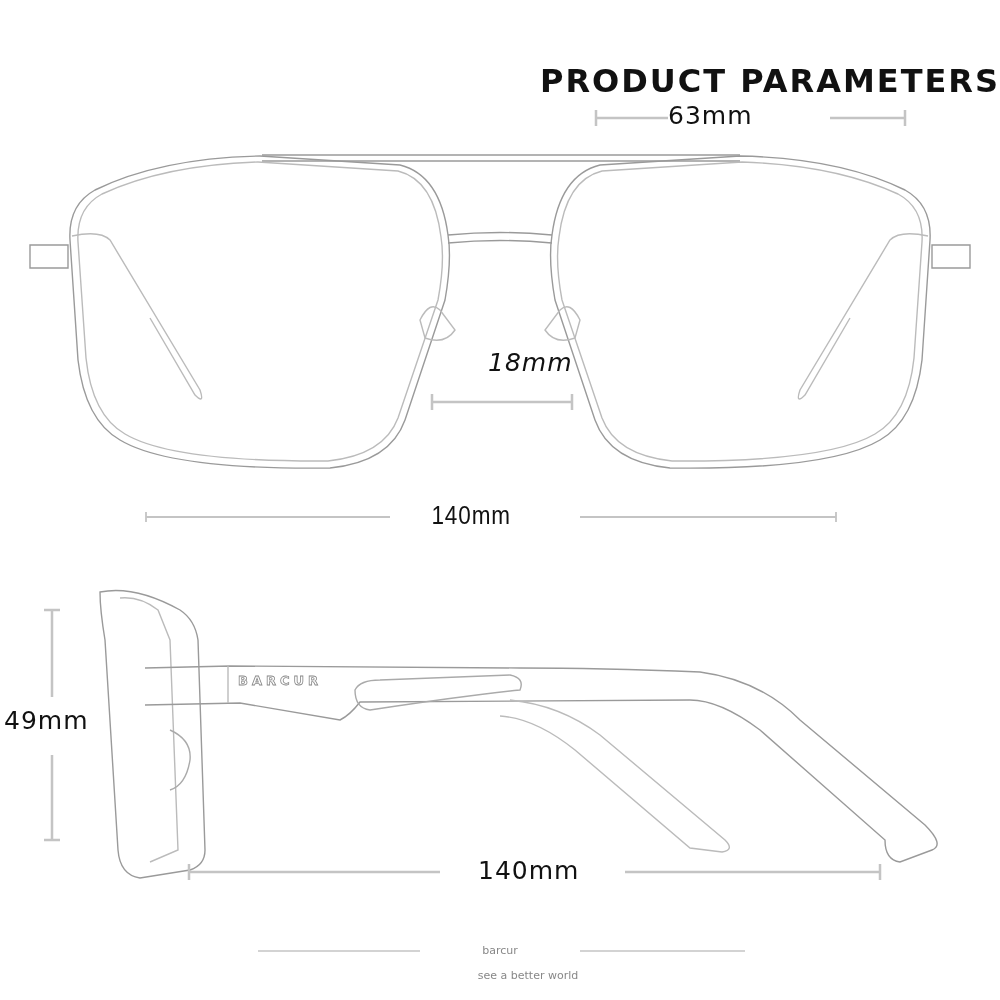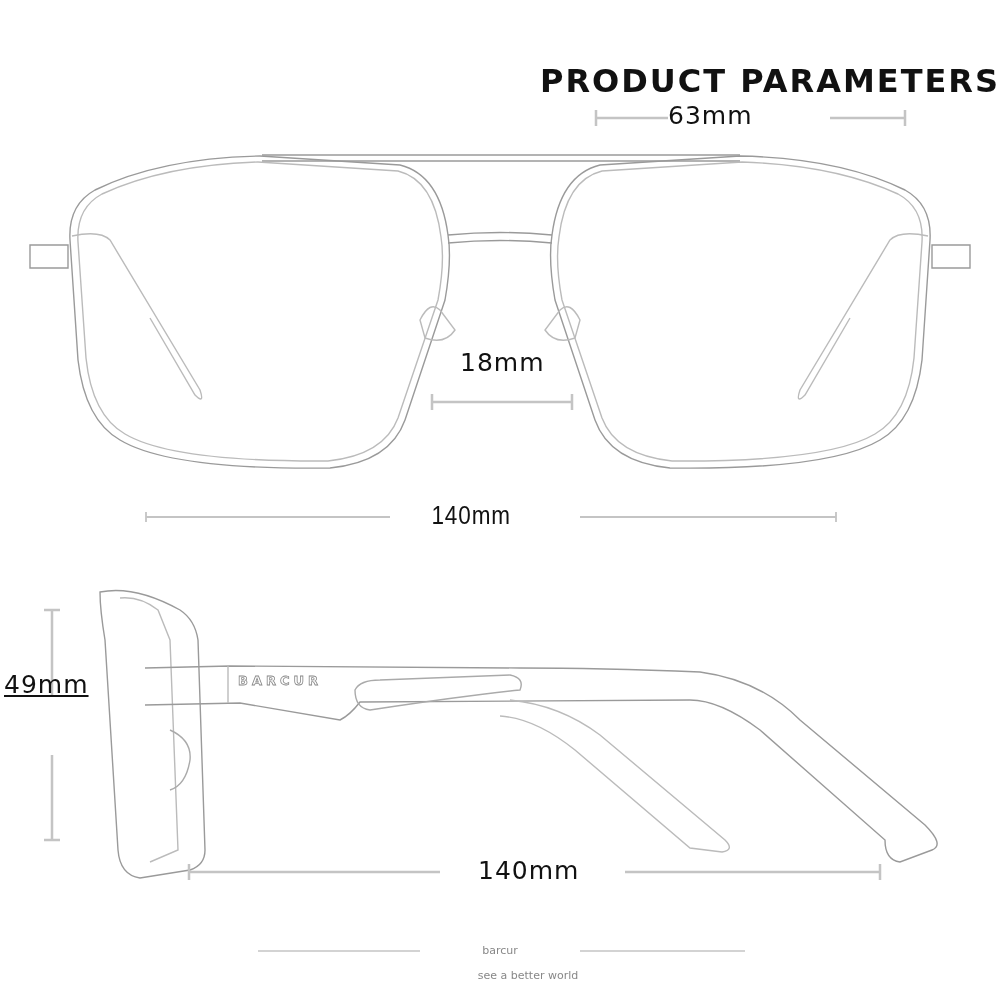--- a/index.html
+++ b/index.html
@@ -65,21 +65,21 @@
     <path d="M52 610 L52 697 M44 610 L60 610"></path>
     <path d="M52 755 L52 840 M44 840 L60 840"></path>
     <path d="M189 872 L440 872 M189 864 L189 880"></path>
     <path d="M625 872 L880 872 M880 864 L880 880"></path>
     <path d="M258 951 L420 951" stroke-width="1.4"></path>
     <path d="M580 951 L745 951" stroke-width="1.4"></path>
   </g>
 </svg>
 
 <div class="dim-label" style="left:668px; top:101px;">63mm</div>
-<div class="dim-label" style="left:460px; top:348px;">18mm</div>
+<div class="dim-label" style="left:488px; top:348px;font-style:italic;">18mm</div>
 <div class="dim-label condensed" style="left:427px; top:501px;">140mm</div>
-<div class="dim-label" style="left:4px; top:670px;text-decoration:underline;">49mm</div>
+<div class="dim-label" style="left:4px; top:706px;">49mm</div>
 <div class="dim-label" style="left:478px; top:856px;">140mm</div>
 
 <div style="position:absolute; left:238px; top:673px; font-size:13px; letter-spacing:4px; color:#fff; -webkit-text-stroke:0.8px #888; font-weight:bold;">BARCUR</div>
 
 <div class="footer" style="top:944px;">barcur</div>
 <div class="footer" style="top:969px;margin-left:28px;">see a better world</div>
 
 </body></html>

